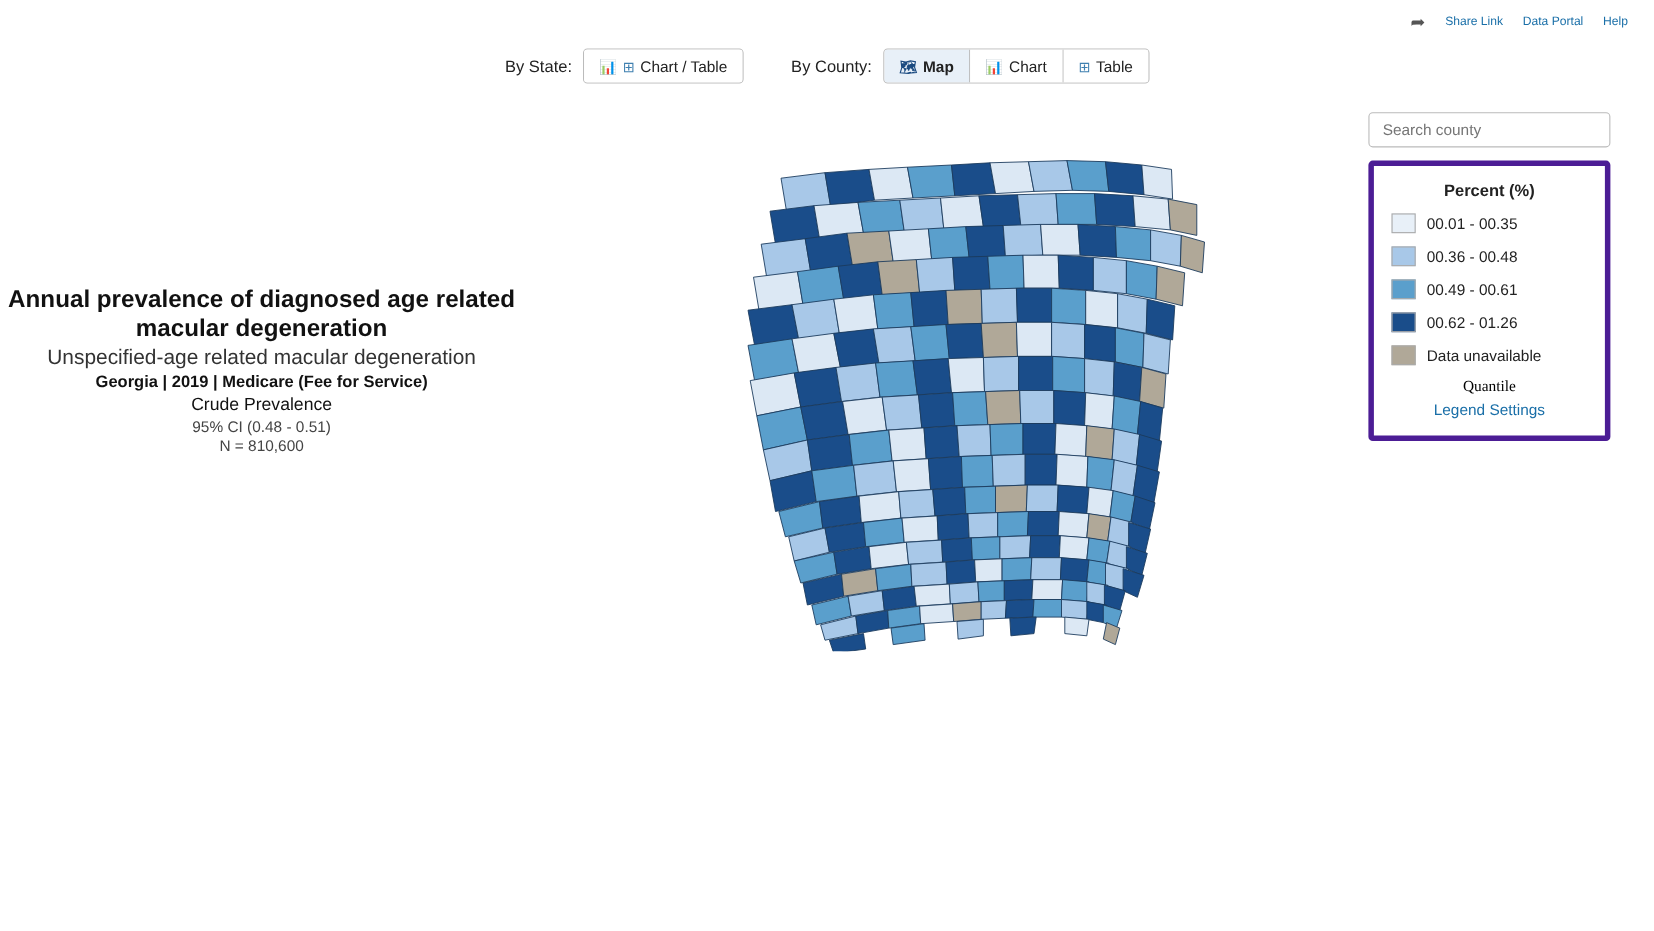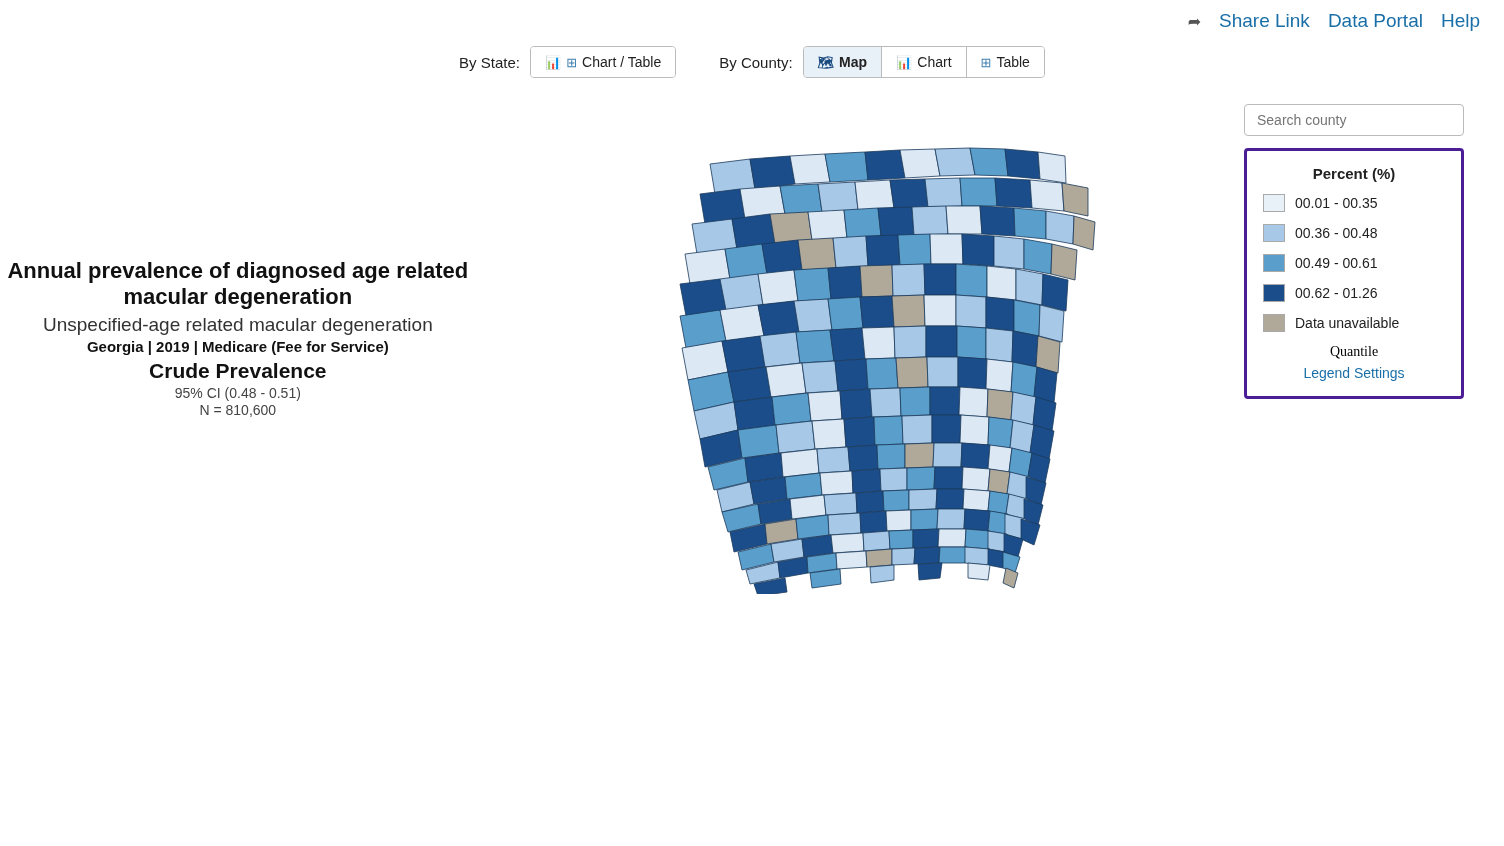--- a/index.html
+++ b/index.html
@@ -16,21 +16,21 @@
     .top-nav {
       display: flex;
       justify-content: flex-end;
       align-items: center;
       padding: 10px 24px 6px;
       gap: 18px;
     }
     .top-nav a {
       color: #1a6fa8;
       text-decoration: none;
-      font-size: 19px;
+      font-size: 11px;
     }
 
     
     .controls-row {
       display: flex;
       justify-content: center;
       align-items: center;
       gap: 43px;
       padding: 8px 0 16px;
     }
@@ -97,22 +97,22 @@
       color: #333;
       margin-bottom: 2px;
     }
     .title-geo {
       font-size: 15px;
       font-weight: 600;
       color: #111;
       margin-bottom: 4px;
     }
     .title-measure {
-      font-size: 21px;
-      font-weight: 700;
+      font-size: 16px;
+      font-weight: 400;
       color: #111;
       margin-bottom: 2px;
     }
     .title-value {
       font-size: 16px;
       font-weight: bold;
       color: #111;
       margin-bottom: 1px;
     }
     .title-ci {
@@ -162,21 +162,21 @@
       padding: 7px 12px;
       border: 1px solid #bbb;
       border-radius: 4px;
       font-size: 14px;
       color: #888;
       margin-bottom: 12px;
       outline: none;
     }
 
     .legend-box {
-      border: 3px solid #4c1d95;
+      border: 5px solid #4c1d95;
       border-radius: 4px;
       padding: 14px 16px;
       background: #fff;
     }
     .legend-title {
       text-align: center;
       font-weight: bold;
       font-size: 15px;
       margin-bottom: 12px;
     }

